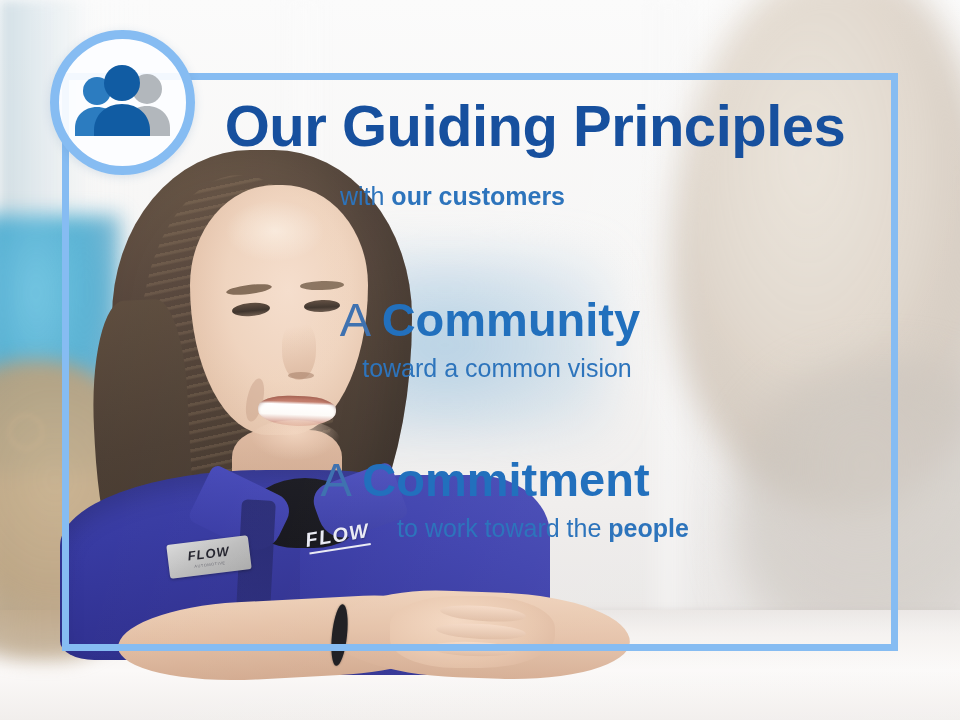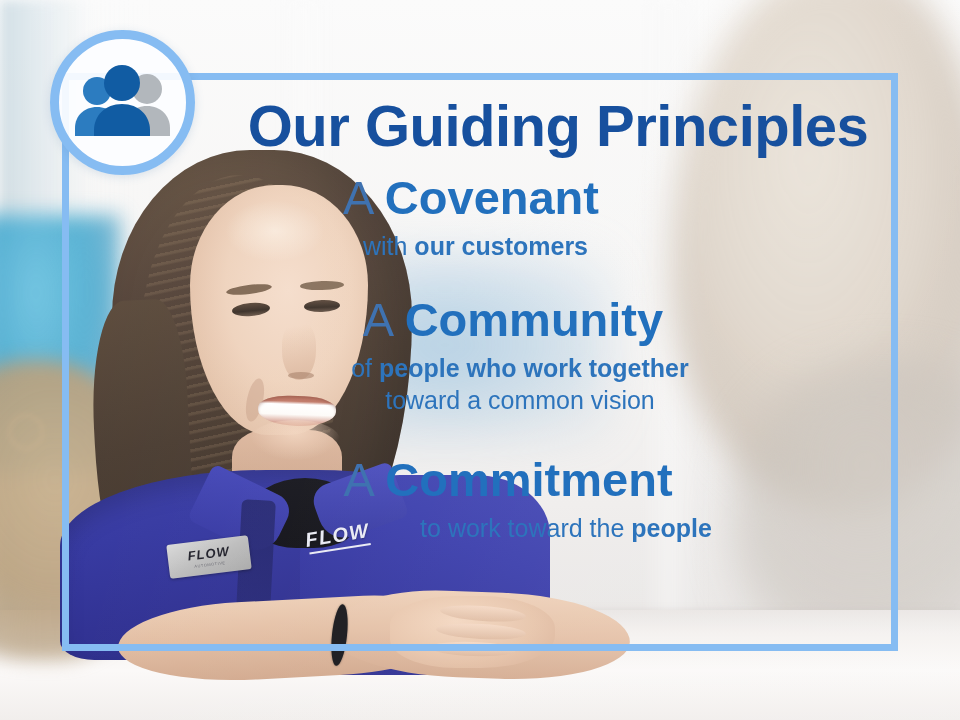--- a/index.html
+++ b/index.html
@@ -522,21 +522,21 @@
     display: flex;
     align-items: center;
     justify-content: center;
     box-shadow: 0 2px 10px rgba(70,120,170,0.18);
   }
   .badge-circle svg { display: block; }
 
   
   .text-wrap {
     position: absolute;
-    left: 68px;
+    left: 45px;
     top: 73px;
     width: 836px;
     height: 578px;
     box-sizing: border-box;
   }
 
   .headline {
     position: absolute;
     left: 160px;
     top: 24px;
@@ -674,36 +674,31 @@
         <path d="M53 40c-17 0-28 12-28 26v6h56v-6c0-14-11-26-28-26z" fill="#115CA3"></path>
       </svg>
     </span>
   </div>
 
   <div class="text-wrap">
 
     <div class="headline">Our Guiding Principles</div>
 
     <div class="principle principle-1">
-      <div class="p-main">
-        <span class="p-article">A </span>
-        <span class="p-word">Covenant</span>
-      </div>
       <div class="p-sub">
         <span>with <b>our customers</b></span>
       </div>
     </div>
 
     <div class="principle principle-2">
       <div class="p-main">
         <span class="p-article">A </span>
         <span class="p-word">Community</span>
       </div>
       <div class="p-sub">
-        <div>of <b>people who work together</b></div>
         <div>toward a common vision</div>
       </div>
     </div>
 
     <div class="principle principle-3">
       <div class="p-main">
         <span class="p-article">A </span>
         <span class="p-word">Commitment</span>
       </div>
       <div class="p-sub">

